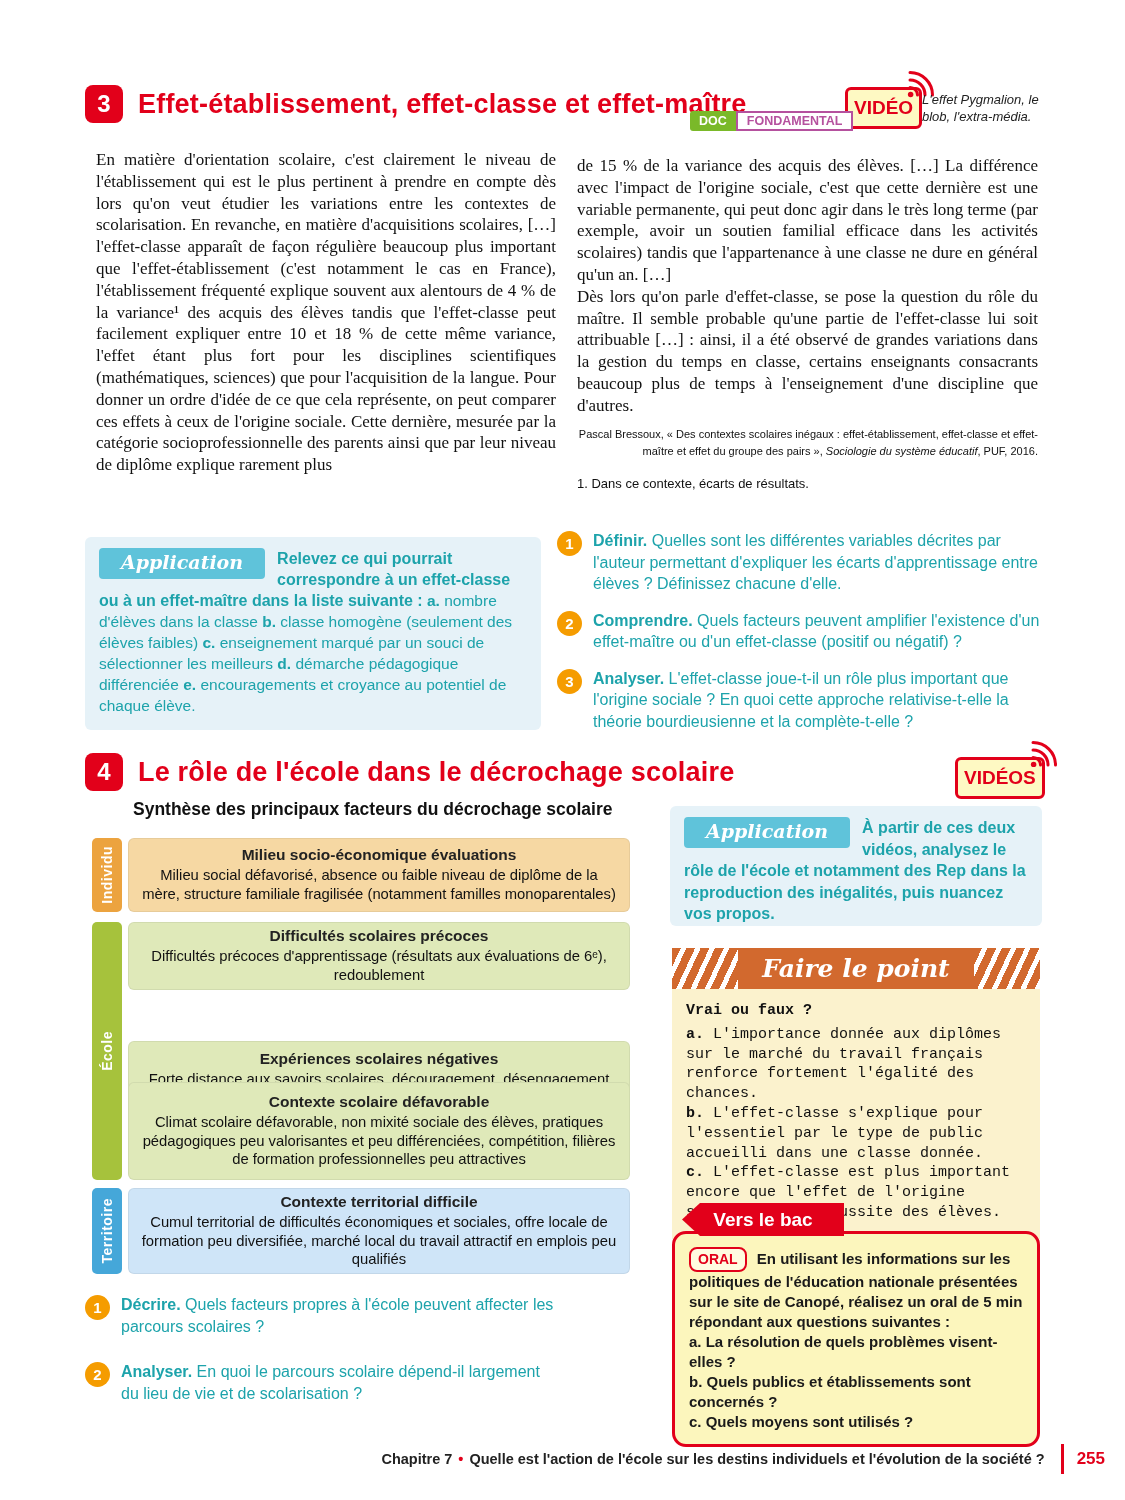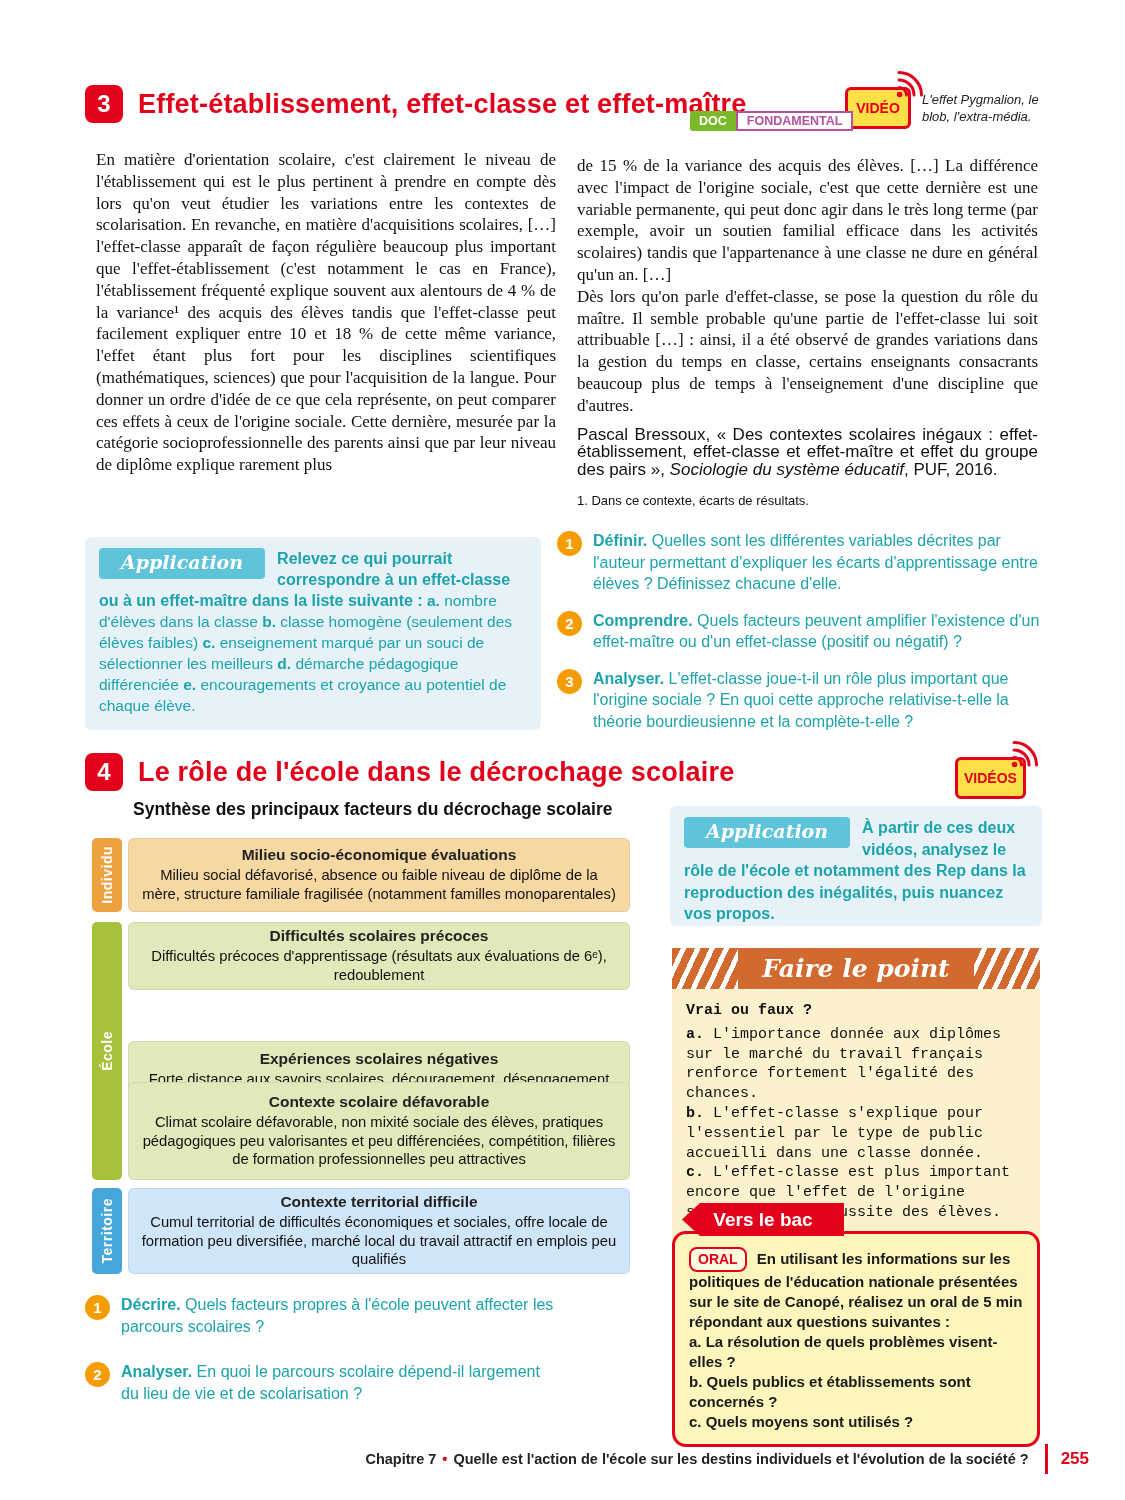--- a/index.html
+++ b/index.html
@@ -8,38 +8,38 @@
   .page { position:relative; width:1125px; height:1500px; margin:0 auto; background:#ffffff; overflow:hidden; }
 
   
   .sec-header { position:absolute; display:flex; align-items:center; gap:15px; }
   .sec-num { width:38px; height:38px; background:#e2001a; color:#fff; border-radius:8px;
              display:flex; align-items:center; justify-content:center; font-size:24px; font-weight:700; }
   .sec-title { color:#e2001a; font-size:27px; font-weight:700; letter-spacing:0.2px; }
 
   
   .video-wrap { position:absolute; }
-  .video-badge { position:relative; min-width:66px; height:42px; background:#fde047; border:3px solid #e2001a;
+  .video-badge { position:relative; min-width:66px; height:42px; background:#fef9c3; border:3px solid #e2001a;
                  border-radius:6px; display:flex; align-items:center; justify-content:center;
-                 color:#e2001a; font-weight:700; font-size:14px; padding:0 6px; }
+                 color:#e2001a; font-weight:700; font-size:19px; padding:0 6px; }
   .wifi-icon { position:absolute; top:-20px; right:-16px; }
   .video-caption { position:absolute; font-size:13px; font-style:italic; color:#222; width:122px; line-height:16.5px; }
 
   
   .doc-badge { position:absolute; left:690px; top:111px; display:flex; font-size:12.5px; font-weight:700; }
   .doc-left  { background:#7ab929; color:#fff; padding:3px 9px; border-radius:3px 0 0 3px; display:flex; align-items:center; }
   .doc-right { border:2px solid #b5519e; color:#b5519e; padding:1px 9px; background:#fff; display:flex; align-items:center; }
 
   
   .doc-col { position:absolute; font-family:"Liberation Serif", serif; font-size:17px; line-height:21.8px;
              text-align:justify; color:#111; }
   #col1 { left:96px;  top:149px; width:460px; }
   #col2 { left:577px; top:155px; width:461px; }
   .doc-col p { margin:0; }
-  .citation { font-size:17px; line-height:17.5px; margin-top:9px;
+  .citation { font-size:11px; line-height:17.5px; text-align:right; margin-top:9px;
               font-family:"Liberation Sans", sans-serif; color:#111; }
   .footnote { font-size:13px; margin-top:12px; font-family:"Liberation Sans", sans-serif; text-align:left; }
 
   
   .app-box { position:absolute; background:#e6f2f8; border-radius:6px; padding:11px 14px 12px; }
   .app-badge { float:left; background:#5fc3da; color:#fff; font-family:"DejaVu Serif", serif; font-style:italic;
                font-weight:700; font-size:19px; padding:3px 22px 6px; border-radius:4px; margin:0 12px 4px 0; }
   #app1 { left:85px; top:537px; width:456px; height:193px; }
   #app2 { left:670px; top:806px; width:372px; height:120px; }
   .app-text { font-size:15.5px; line-height:21px; color:#1da3ab; margin:0; }
@@ -85,21 +85,21 @@
                 clip-path:polygon(0 50%, 18px 0, 100% 0, 100% 100%, 18px 100%);
                 display:flex; align-items:center; justify-content:center; color:#fff; font-weight:700; font-size:19px; }
   .vlb-box { position:relative; z-index:1; margin-top:-5px; background:#fcf6bd; border:3px solid #e2001a;
              border-radius:14px; padding:13px 14px 12px; font-size:15px; line-height:20px; font-weight:700; color:#1a1a1a; }
   .oral-badge { display:inline-block; border:2px solid #e2001a; border-radius:8px; padding:0 7px 1px;
                 color:#e2001a; font-weight:700; background:#fffbe0; margin-right:6px; font-size:14px; }
   .vlb-box p { margin:0; }
 
   
   .footer { position:absolute; left:0; top:1444px; width:1125px; display:flex; align-items:center;
-            justify-content:flex-end; padding-right:36px; font-size:14.5px; color:#222; }
+            justify-content:flex-end; padding-right:20px; font-size:14.5px; color:#222; }
   .footer .chap { font-weight:700; }
   .footer .dot { color:#e2001a; font-weight:700; margin:0 6px; }
   .footer .ftitle { font-weight:700; }
   .footer .bar { width:3px; height:30px; background:#e2001a; margin:0 13px 0 16px; }
   .footer .pnum { color:#e2001a; font-weight:700; font-size:17px; }
 
   .it { font-style:italic; }
 </style>
 </head>
 <body>

